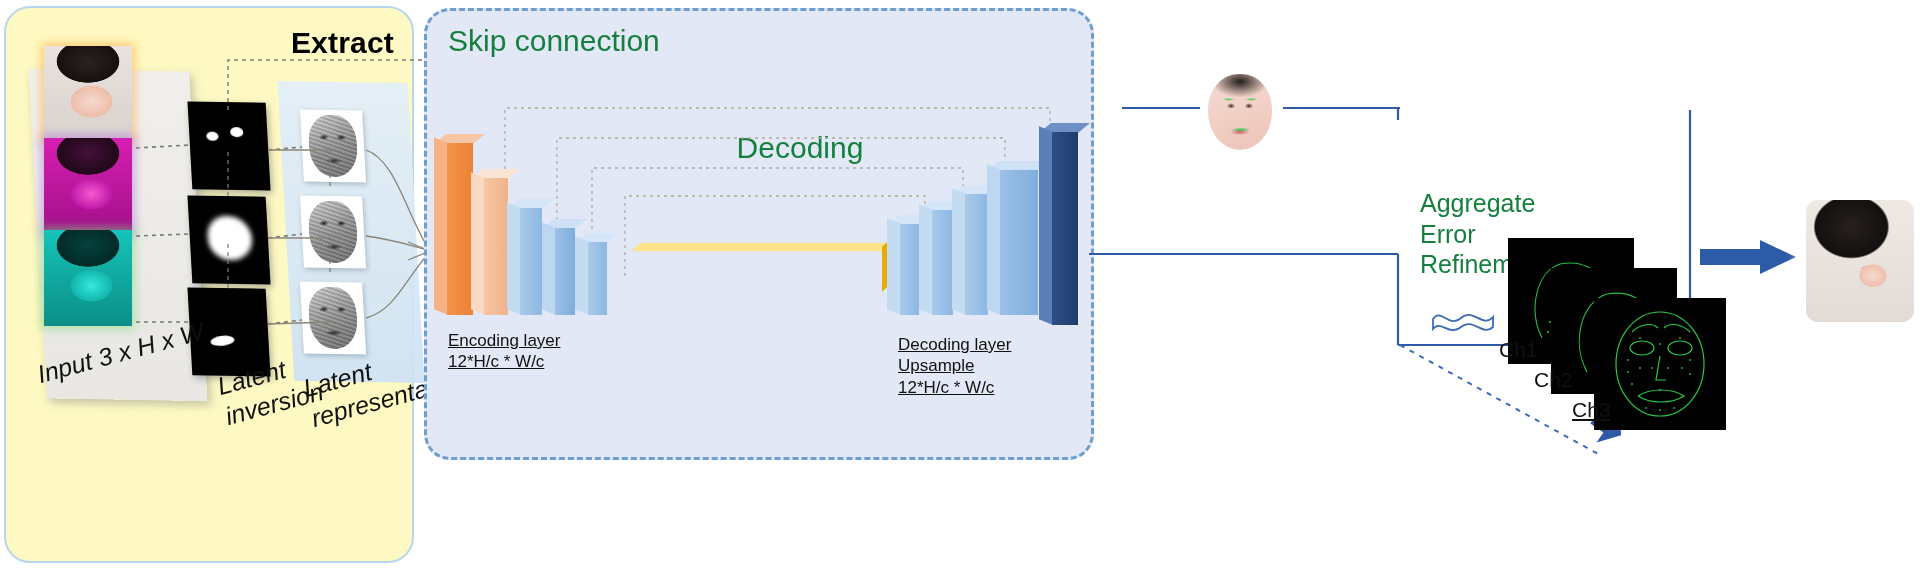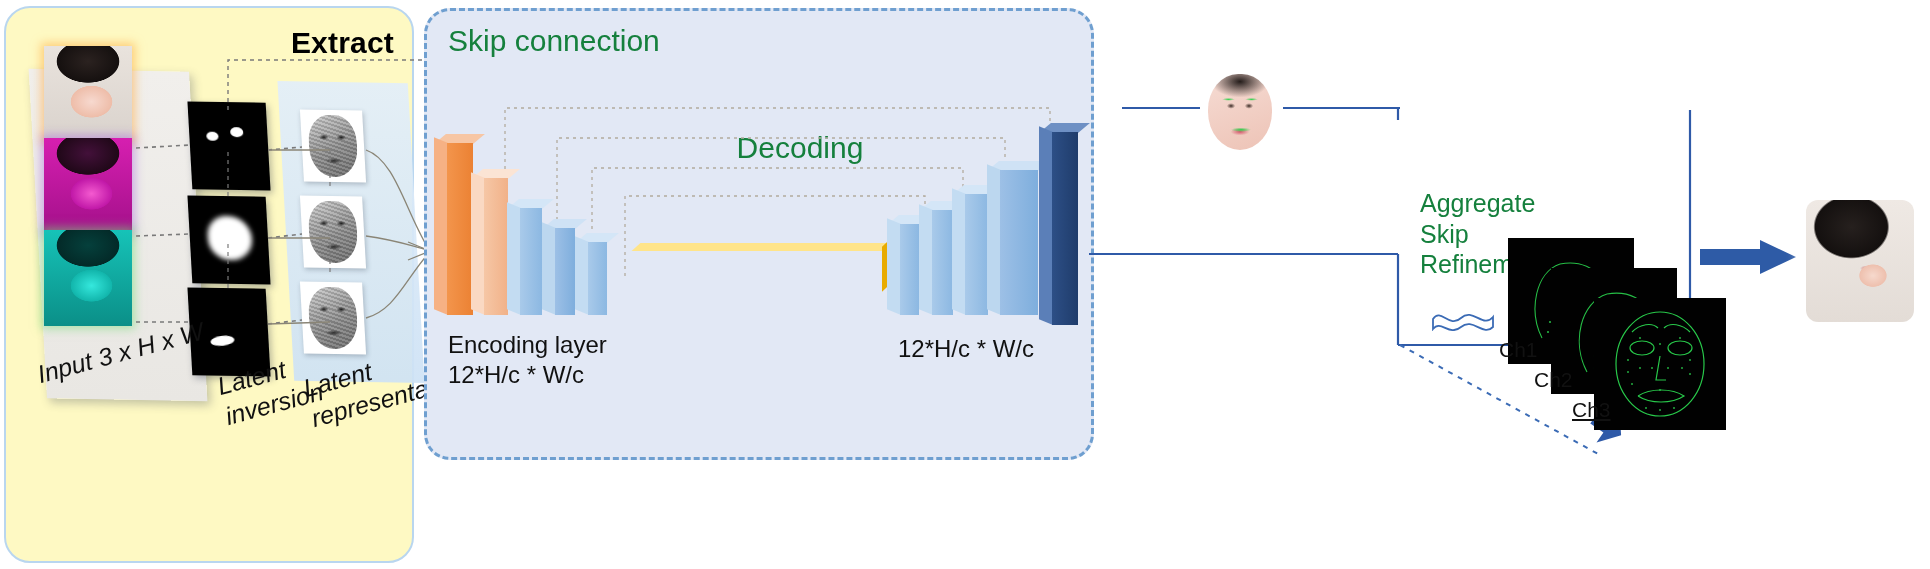--- a/index.html
+++ b/index.html
@@ -121,21 +121,21 @@
     background:linear-gradient(180deg,#ffd24a 0%,#ffc40d 48%,#f5b400 100%);
     border:1px solid #e0a300;display:flex;align-items:center;justify-content:center;
     color:#111;font-size:15px;font-weight:bold;
     box-shadow:0 0 13px 6px rgba(245,160,110,.48);
   }
   .embed-top{position:absolute;left:636px;top:243px;width:252px;height:8px;
              background:#ffe489;transform:skewX(-48deg);}
   .embed-side{position:absolute;left:882px;top:243px;width:8px;height:45px;
               background:#e8ab00;transform:skewY(-44deg);}
 
-  .caption{position:absolute;font-size:24px;color:#111;line-height:1.25;}
+  .caption{position:absolute;font-size:17px;color:#111;line-height:1.25;text-decoration:underline;}
   .cap-enc{left:448px;top:330px;}
   .cap-dec{left:898px;top:334px;}
   .smallface{position:absolute;left:1208px;top:74px;width:64px;height:76px;
     border-radius:47% 47% 50% 50%;
     background:
       radial-gradient(ellipse 6px 4px at 36% 42%, #3a2a24 0%, rgba(0,0,0,0) 70%),
       radial-gradient(ellipse 6px 4px at 64% 42%, #3a2a24 0%, rgba(0,0,0,0) 70%),
       radial-gradient(ellipse 13px 5px at 50% 76%, #d4566a 0%, rgba(0,0,0,0) 72%),
       radial-gradient(ellipse 40px 22px at 50% 10%, #241c1a 0%, rgba(0,0,0,0) 72%),
       linear-gradient(160deg,#f6dcd4 0%,#edc3b6 100%);
@@ -311,20 +311,22 @@
     <div class="topf"></div>
     <div class="side"></div>
     <div class="face"></div>
   </div>
 
   <div class="caption cap-enc">
     <div>Encoding layer</div>
     <div>12*H/c * W/c</div>
   </div>
   <div class="caption cap-dec">
+    <div>Decoding layer</div>
+    <div>Upsample</div>
     <div>12*H/c * W/c</div>
   </div>
 
 
   <div class="smallface"></div>
 
   <svg width="1930" height="569" style="position:absolute;left:0;top:0;pointer-events:none;">
     <g stroke="#2f5aa8" stroke-width="2.2" fill="none">
       <path d="M1122,108 L1200,108"></path>
       <path d="M1283,108 L1400,108"></path>
@@ -342,21 +344,21 @@
       <path d="M1592,418 l16,0 l0,-12 l16,20 l-16,20 l0,-12 l-16,0 z" transform="rotate(35 1608 426)"></path>
     </g>
   </svg>
 
   <svg class="wave" viewBox="0 0 64 26">
     <path d="M2,14 C10,2 18,24 30,13 C42,2 52,24 62,12 L62,22 C52,32 42,12 30,22 C18,32 10,14 2,24 Z" fill="#ffffff" stroke="#3b6bb5" stroke-width="1.8"></path>
   </svg>
 
   <div class="section-label" style="left:1420px;top:188px;font-size:25px;line-height:1.22;">
     <div>Aggregate</div>
-    <div>Skip</div>
+    <div>Error</div>
     <div>Refinement</div>
   </div>
 
   <div class="chcard" style="left:1508px;top:238px;">
     <svg class="mesh" viewBox="0 0 126 126">
       <g stroke="#28c84a" fill="none" stroke-width="1.1" opacity=".95">
         <path d="M34,100 C20,72 28,34 52,26"></path>
         <path d="M52,26 C72,22 88,30 96,44"></path>
       </g>
       <g fill="#28c84a" opacity=".9">

